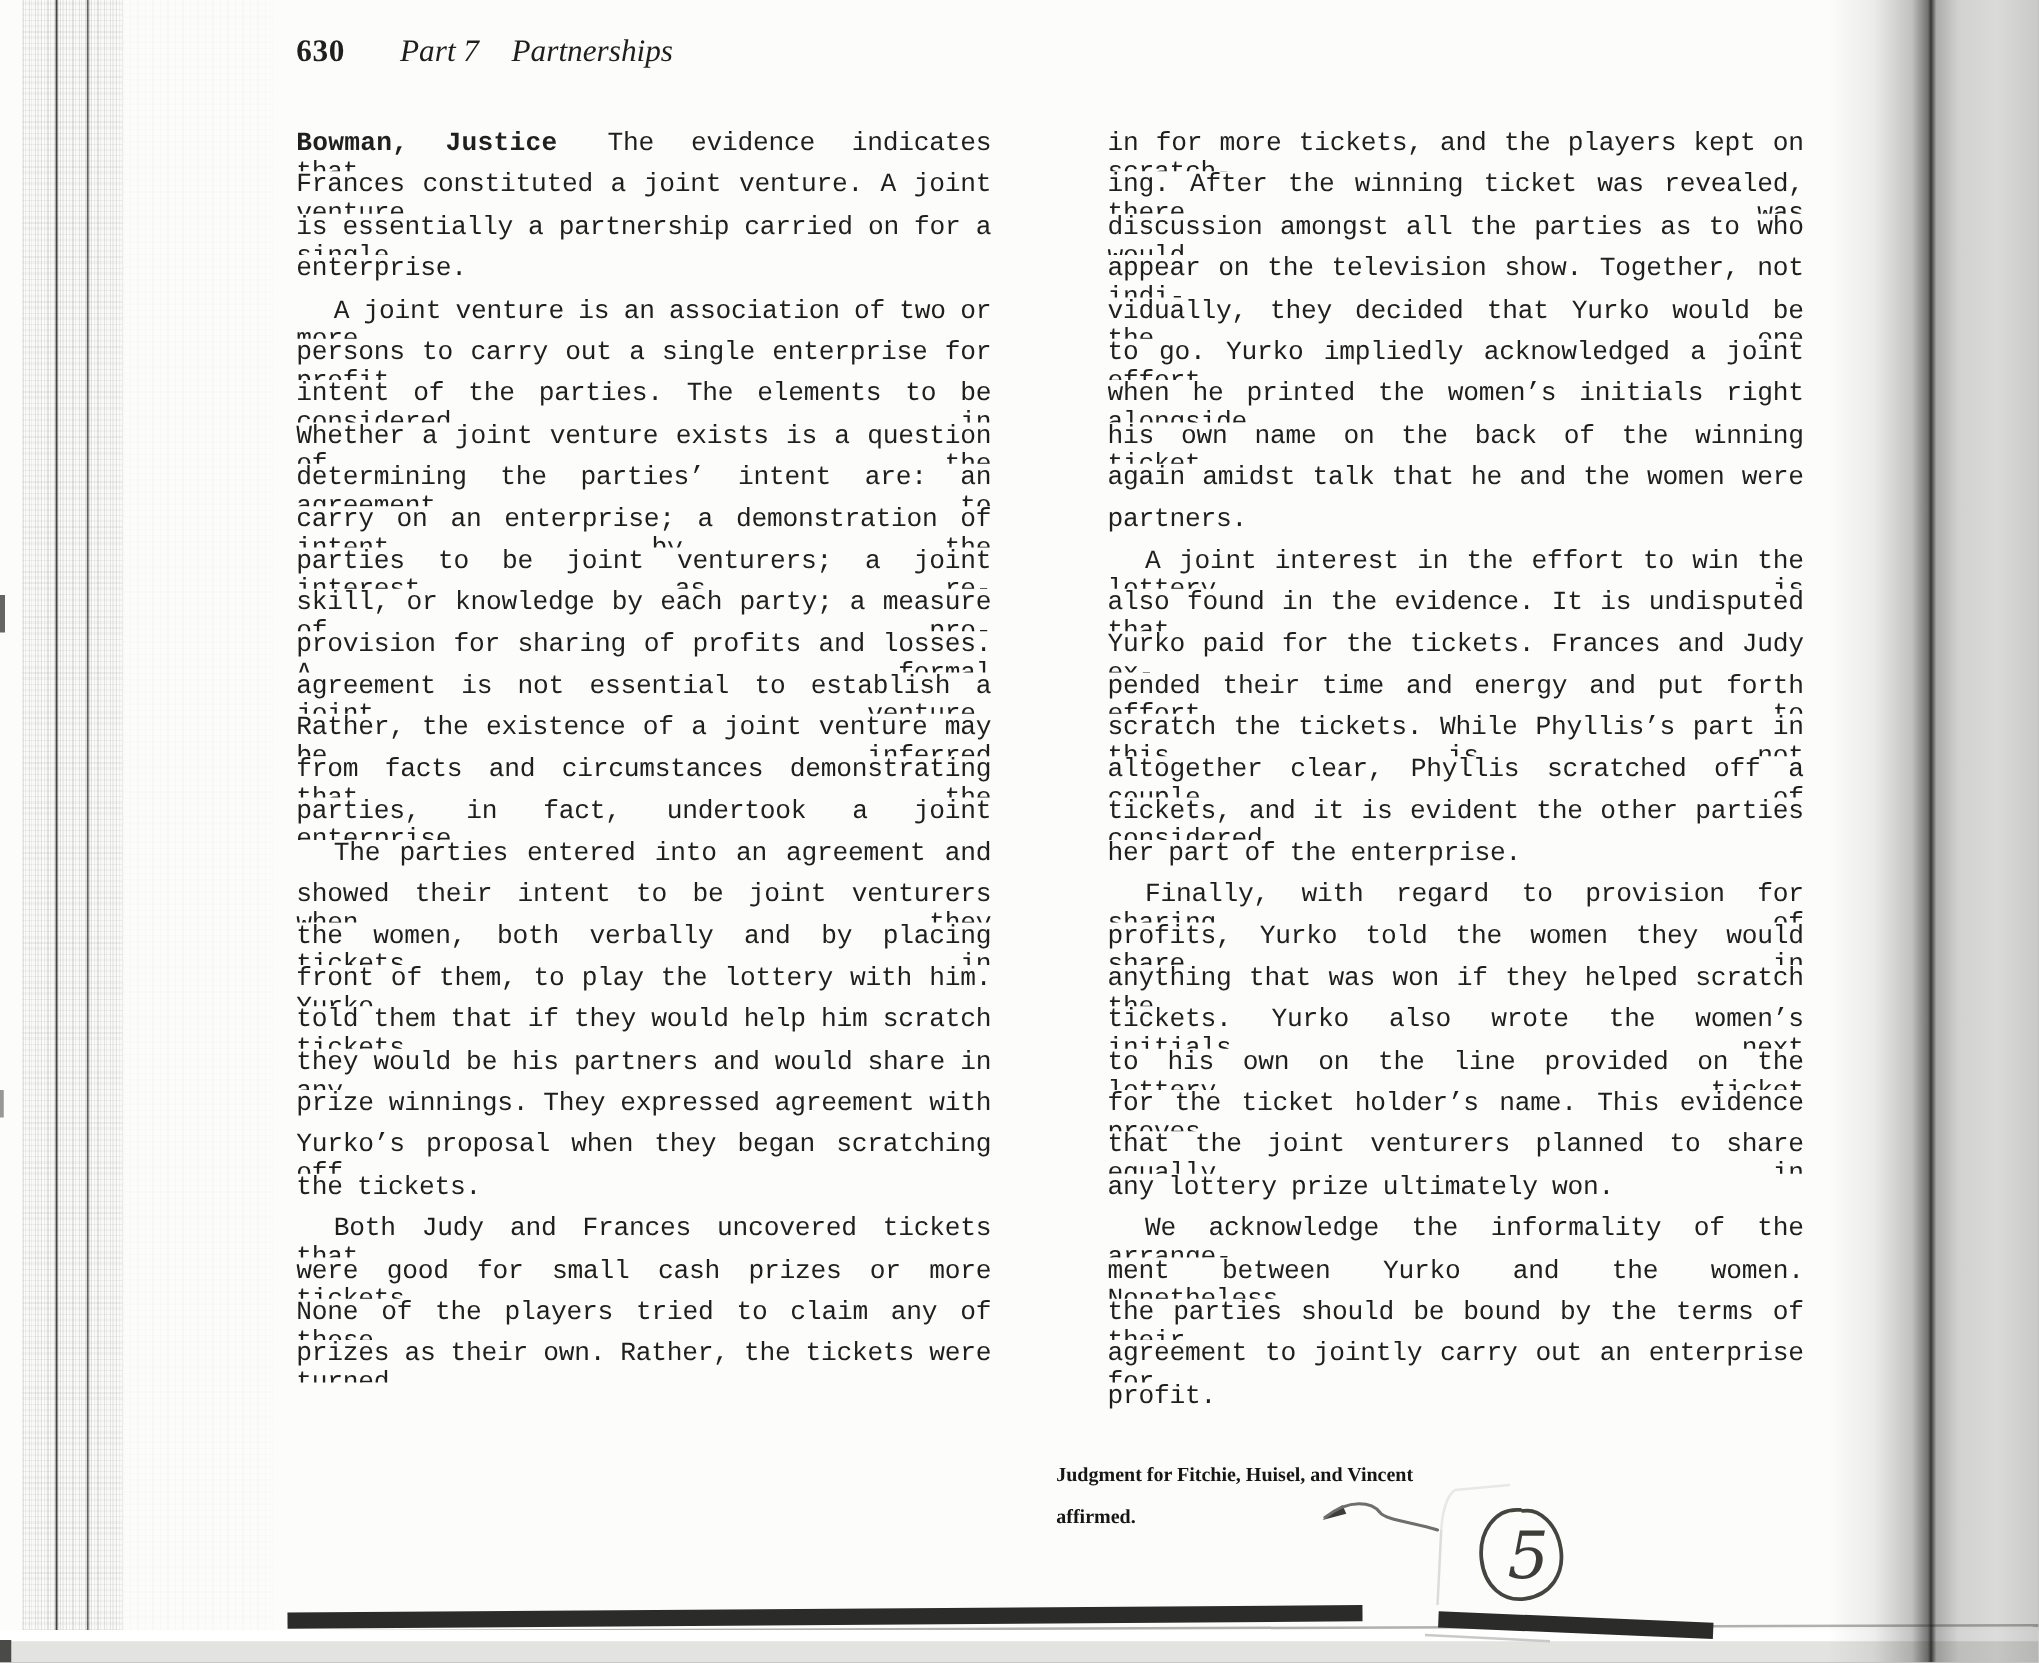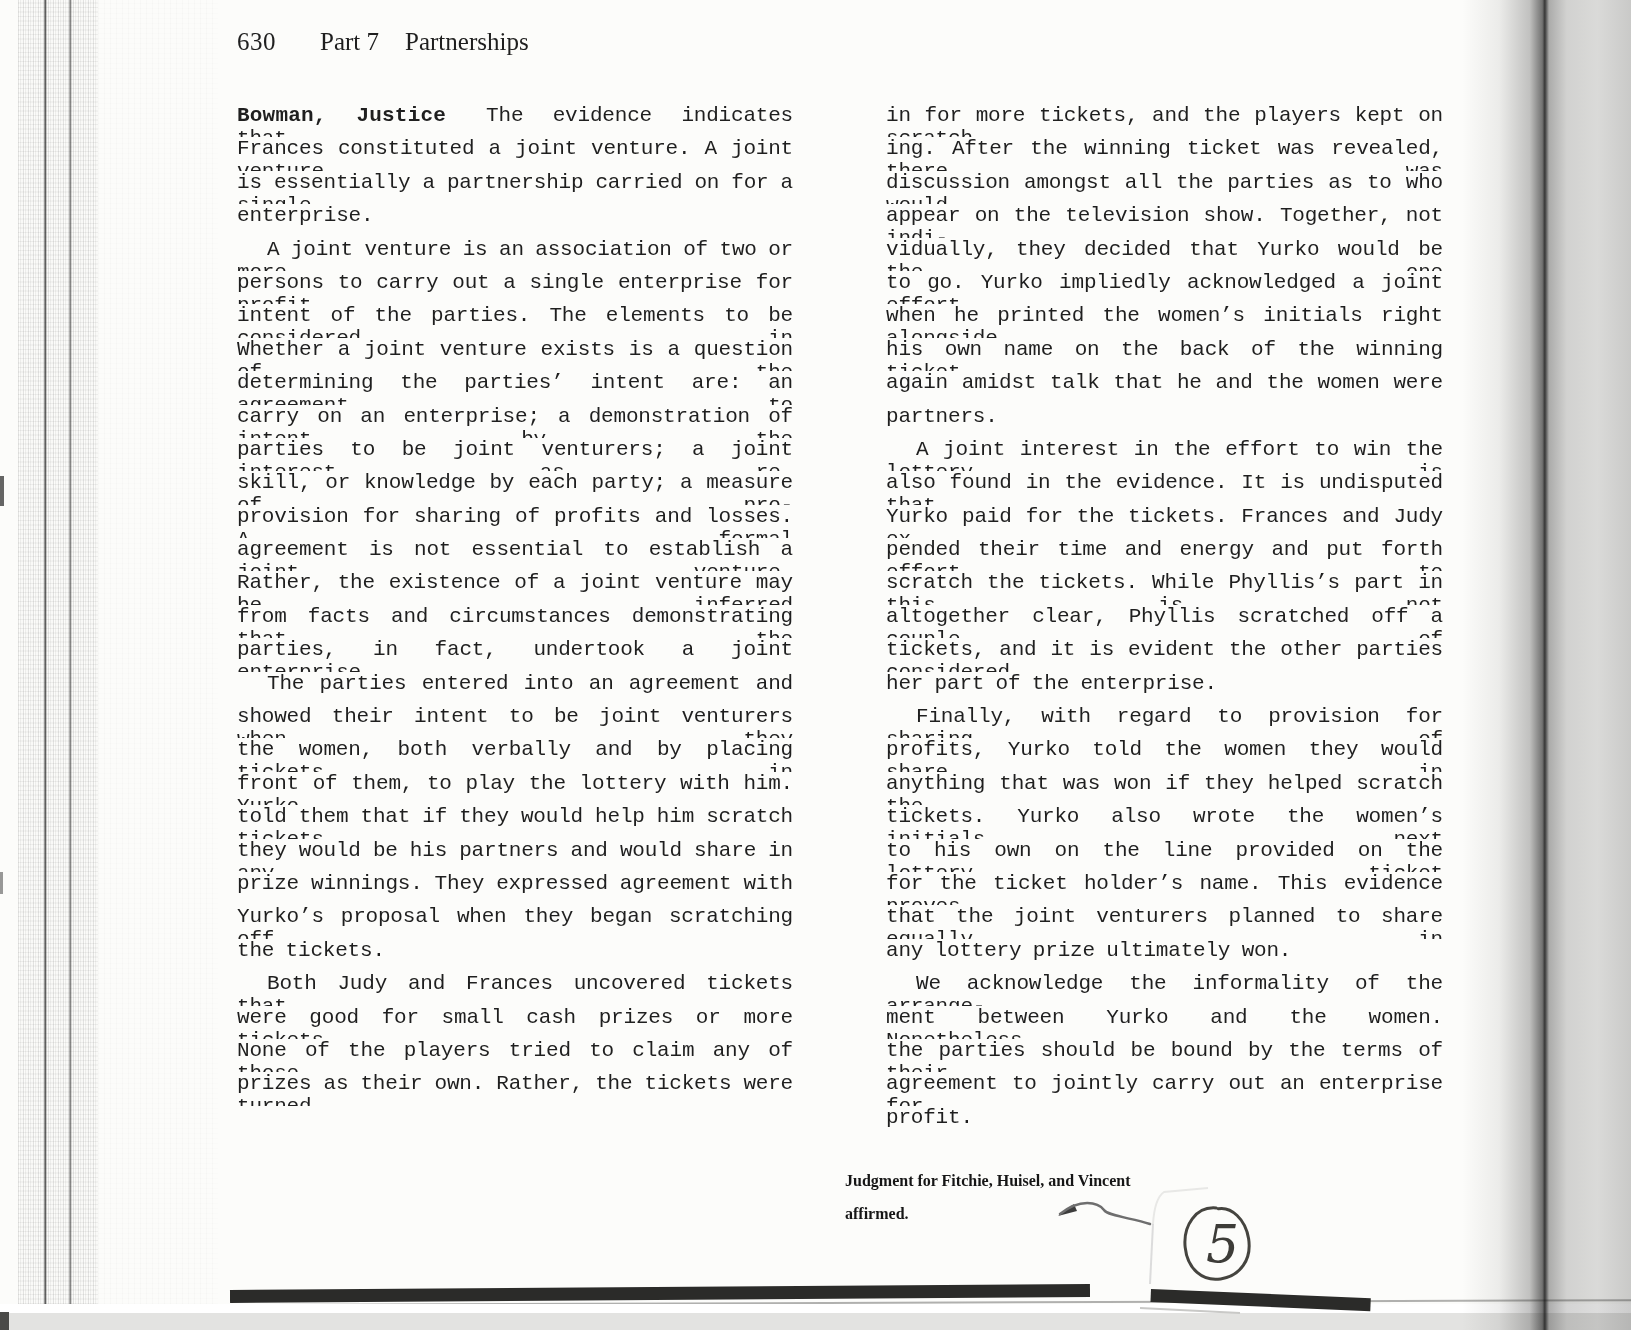--- a/index.html
+++ b/index.html
@@ -31,22 +31,22 @@
   .right-shadow {
     position:absolute; top:0; left:1462px; width:169px; height:1330px; z-index:6; pointer-events:none;
     background:linear-gradient(to right,
       rgba(40,40,40,0) 0%, rgba(40,40,40,.08) 22%, rgba(40,40,40,.28) 40%,
       rgba(30,30,30,.62) 47.5%, rgba(20,20,20,.85) 49%, rgba(40,40,40,.38) 51.5%,
       rgba(40,40,40,.20) 62%, rgba(40,40,40,.16) 80%, rgba(40,40,40,.24) 100%);
   }
 
   
   .pg-header { position:absolute; left:237px; top:28px; font-size:25px; white-space:nowrap; }
-  .pgnum { font-weight:normal; margin-right:44px; letter-spacing:.5px; }
-  .part  { margin-right:26px;text-align:center; }
+  .pgnum { font-weight:bold; margin-right:44px; letter-spacing:.5px; }
+  .part  { font-style:italic; margin-right:26px;text-align:center; }
 
   
   .col { position:absolute; top:104px; font-size:21px; letter-spacing:-.2px; word-spacing:-1px;font-family:Liberation Mono, monospace; }
   .col-left  { left:237px; width:556px; }
   .col-right { left:845px; width:557px;margin-left:41px; }
   .tline { text-align:justify; text-align-last:justify; height:33.4px; overflow:hidden; }
   .tline.endline { text-align-last:left; }
   .tline.indent { text-indent:30px; }
   .leadgap { display:inline-block; width:40px; }
   .lead-bold { font-weight:bold; letter-spacing:.2px; }

